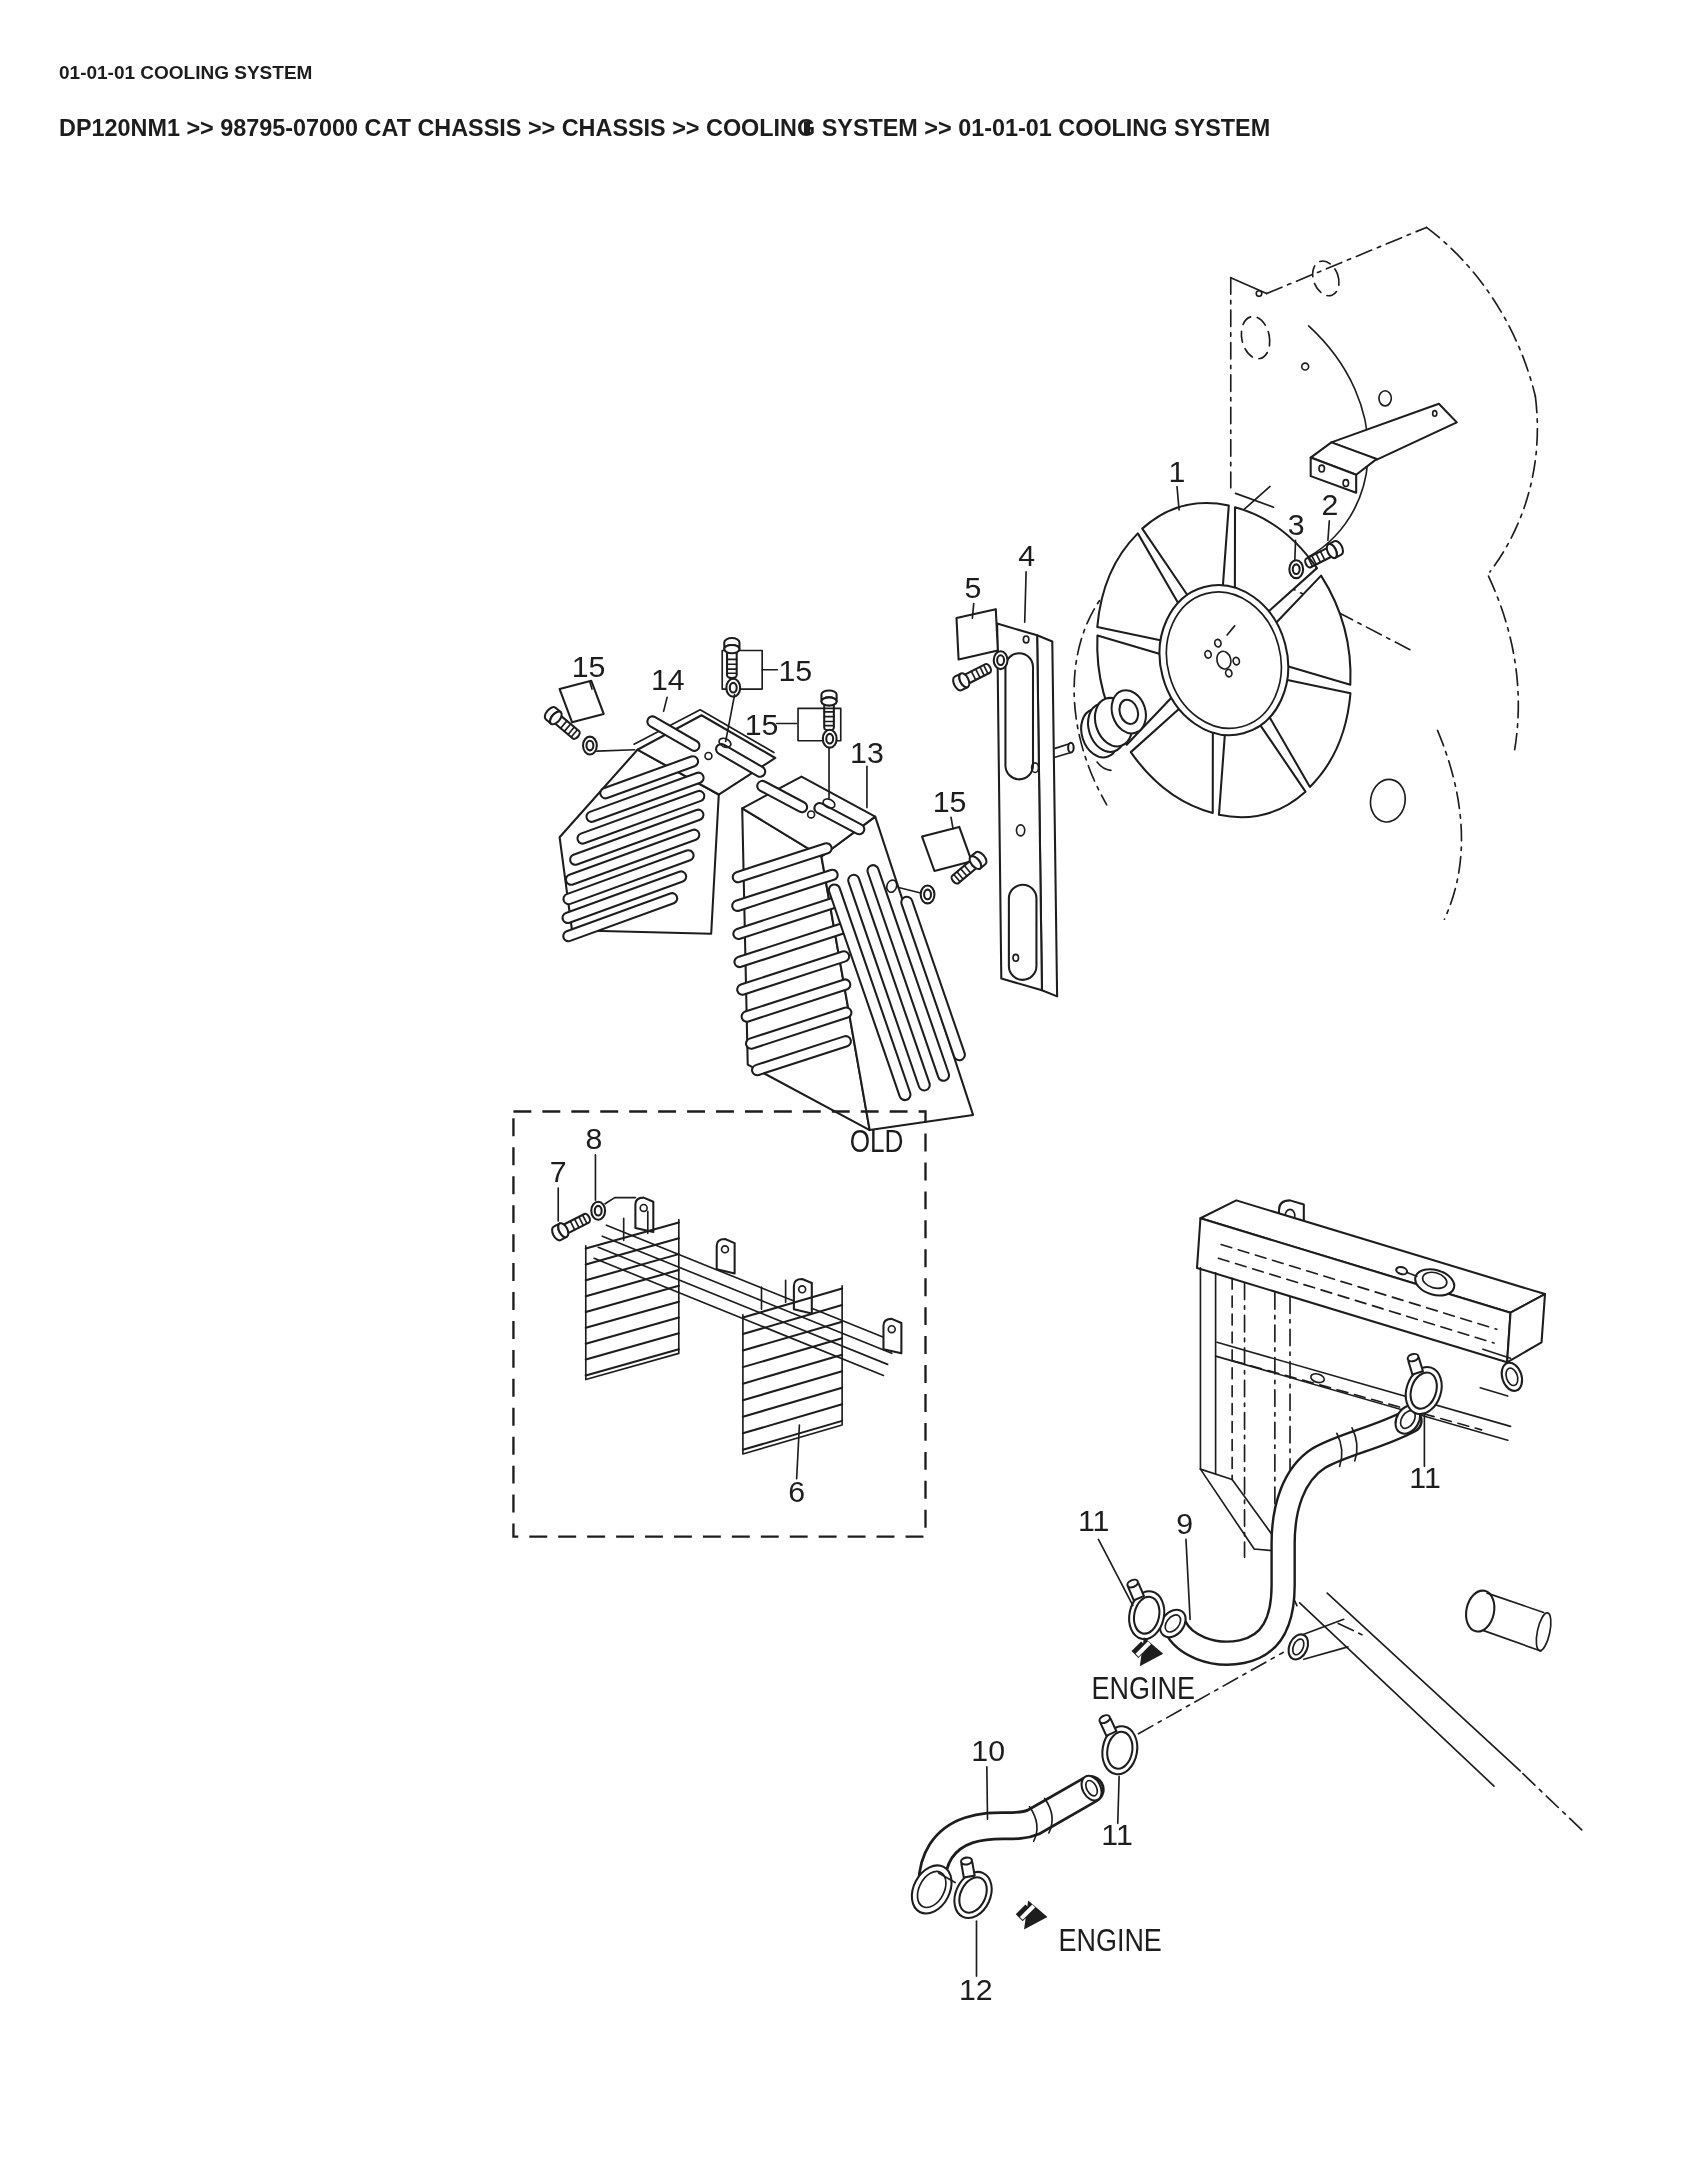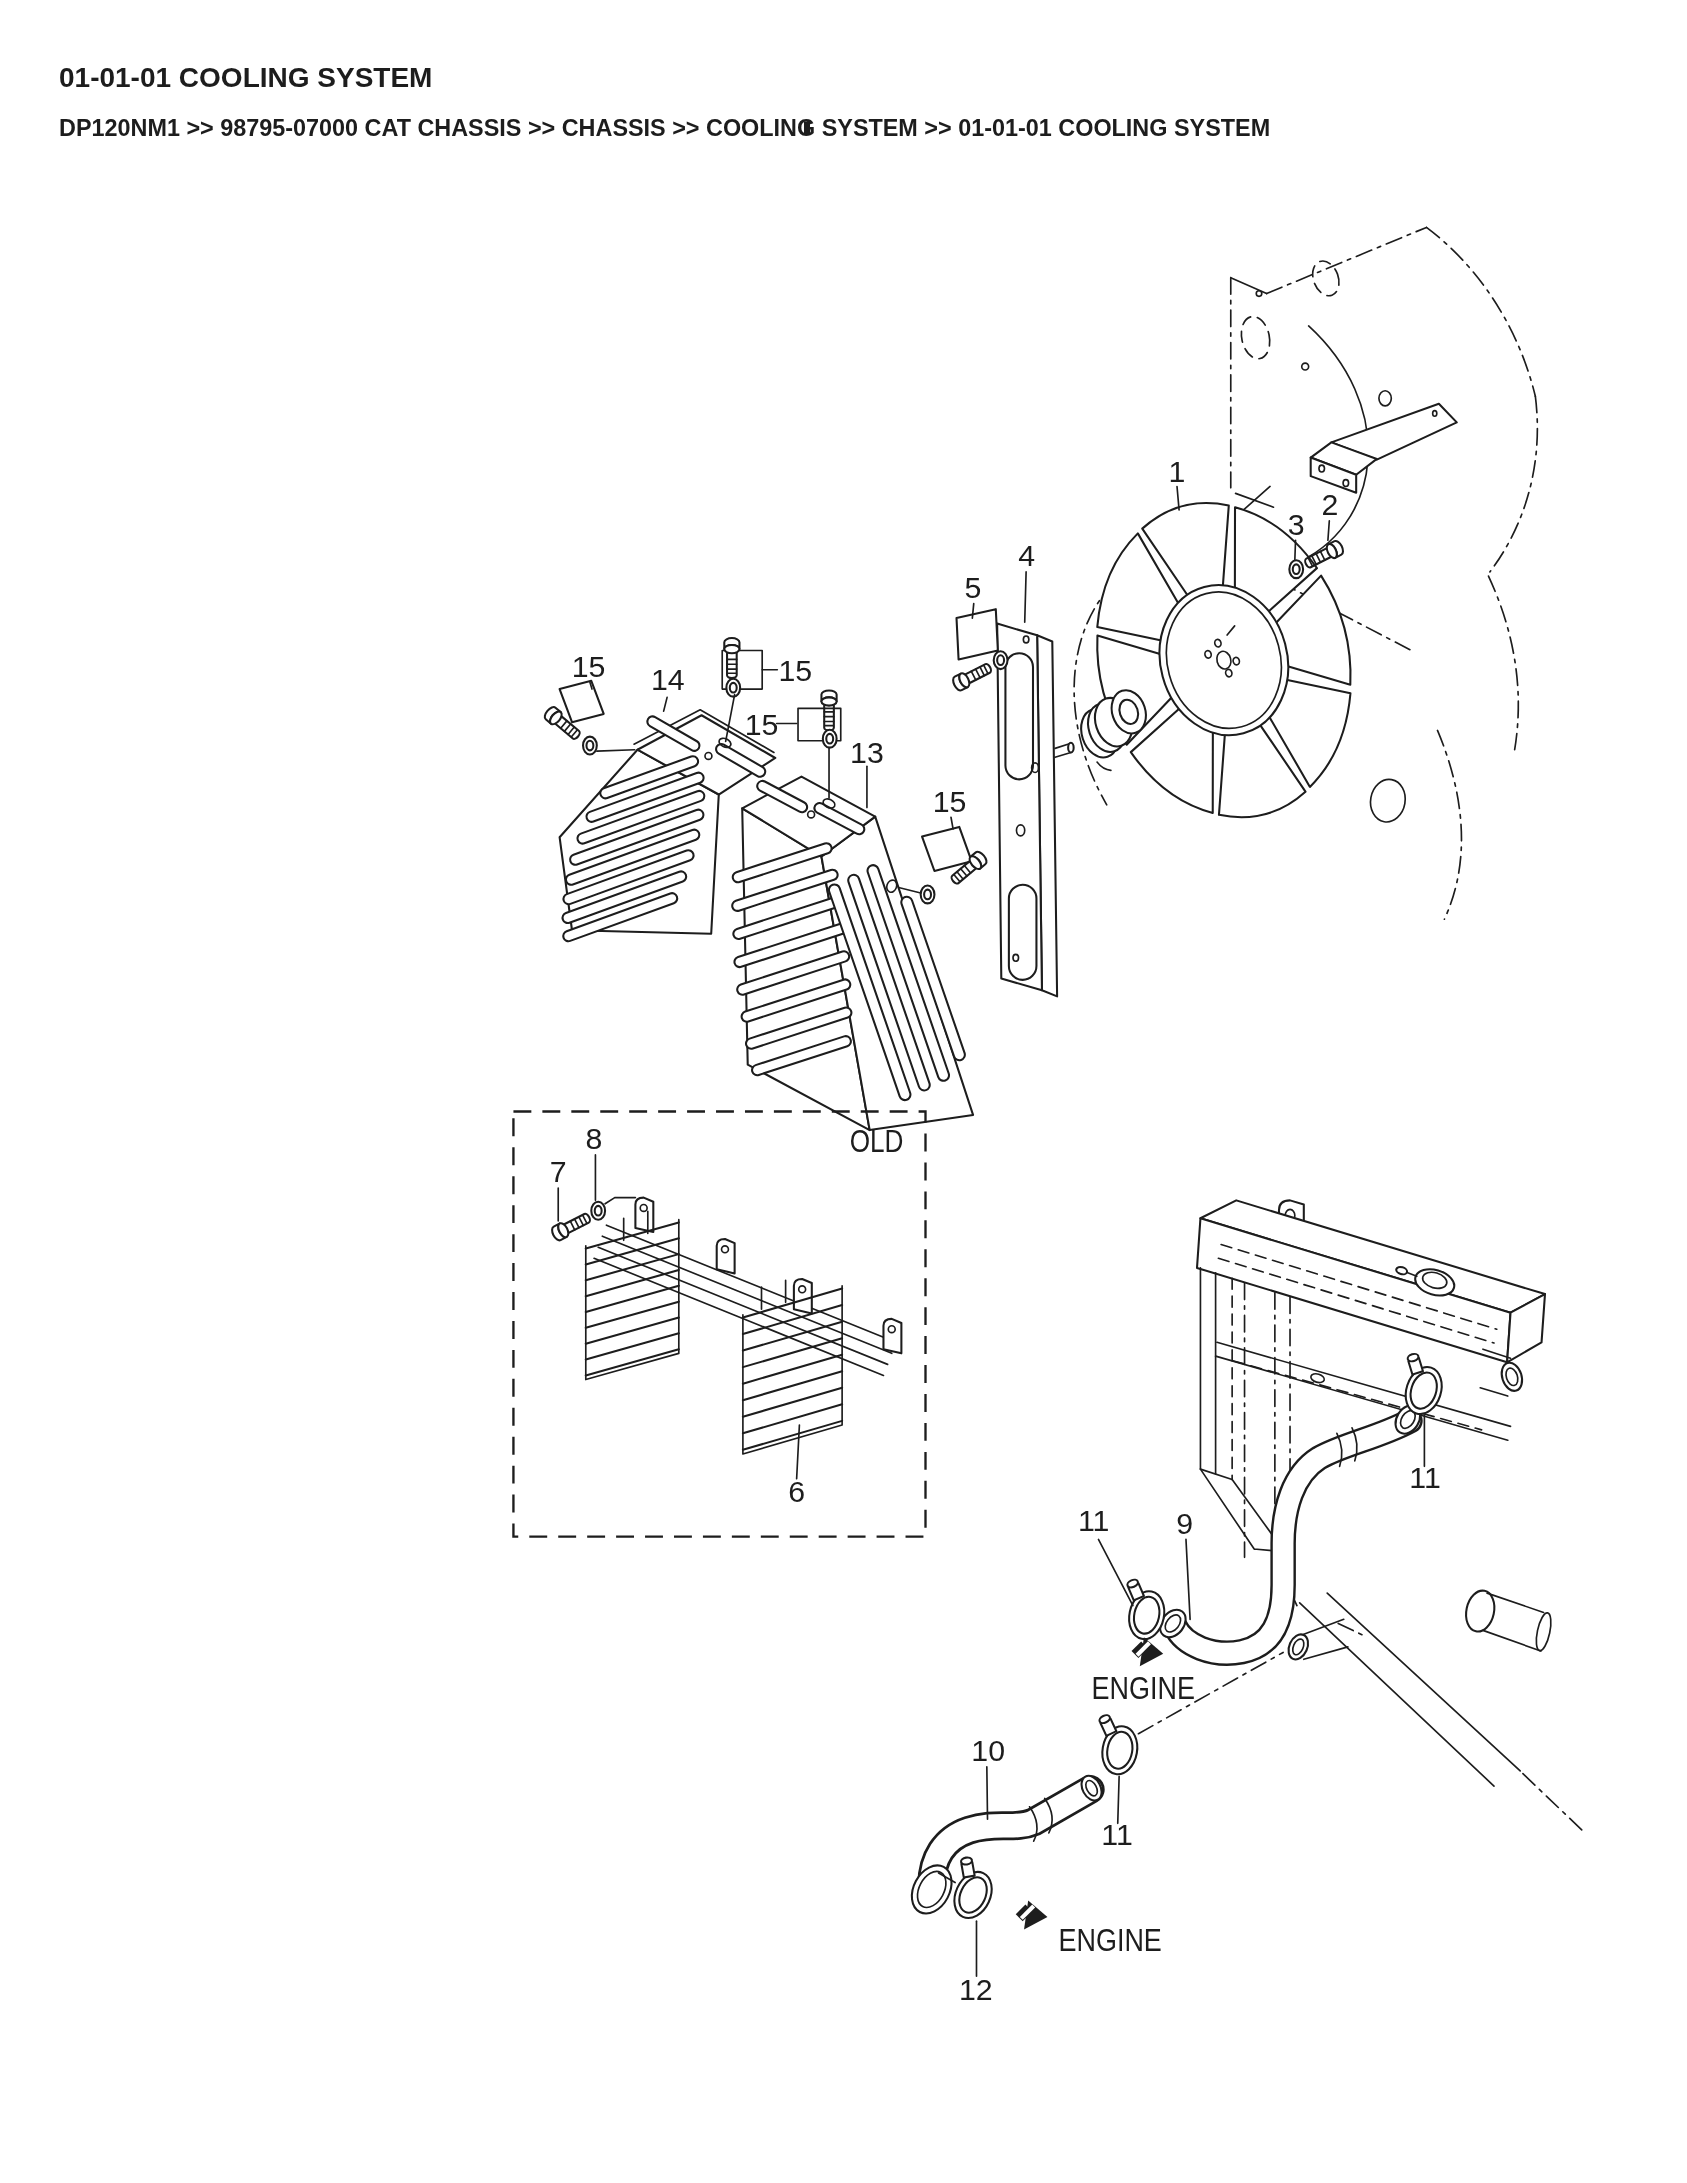--- a/index.html
+++ b/index.html
@@ -1,18 +1,18 @@
 <!DOCTYPE html>
 <html style="font-size:11px"><head>
 <meta charset="utf-8">
 <style>
   html,body{margin:0;padding:0;background:#fff;}
   body{width:1687px;height:2183px;position:relative;font-family:"Liberation Sans",sans-serif;color:#1d1d1d;}
   .page{position:absolute;inset:0;background:#fff;overflow:hidden;}
-  .doc-title{position:absolute;left:59px;top:62px;font-size:28px;font-weight:bold;white-space:nowrap;}
+  .doc-title{position:absolute;left:59px;top:62px;font-size:19px;font-weight:bold;white-space:nowrap;}
   .breadcrumb{position:absolute;left:59px;top:115px;font-size:23.4px;font-weight:bold;white-space:nowrap;}
   .cursor-artifact{position:absolute;left:804px;top:122px;width:5.5px;height:11.7px;background:#1d1d1d;}
   svg{position:absolute;left:0;top:0;}
   svg text{font-family:"Liberation Sans",sans-serif;fill:#1d1d1d;}
   .callout{font-size:44px;}
   .caps-label{font-size:46px;}
   .ink{stroke:#1d1d1d;fill:none;stroke-width:3;stroke-linecap:round;stroke-linejoin:round;}
   .thin{stroke-width:2.4;}
   .facew{fill:#ffffff;stroke:#1d1d1d;stroke-width:3;stroke-linejoin:round;}
   .phantom{stroke-dasharray:24 9 5 9;}

